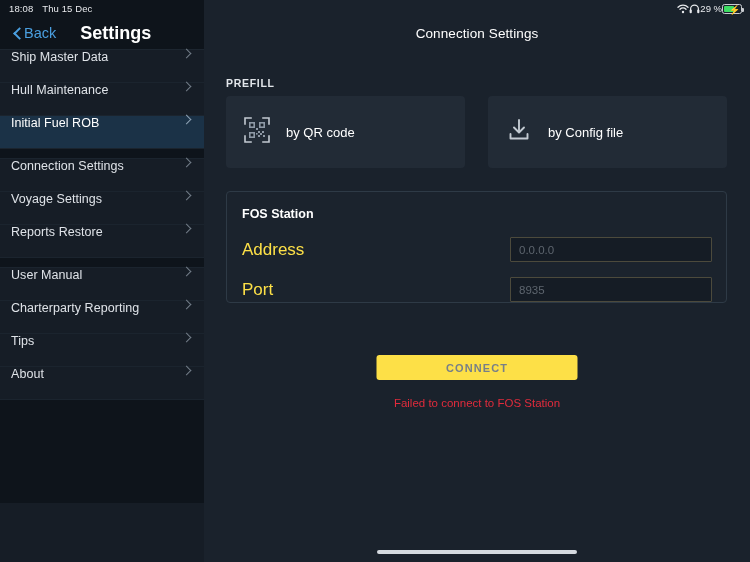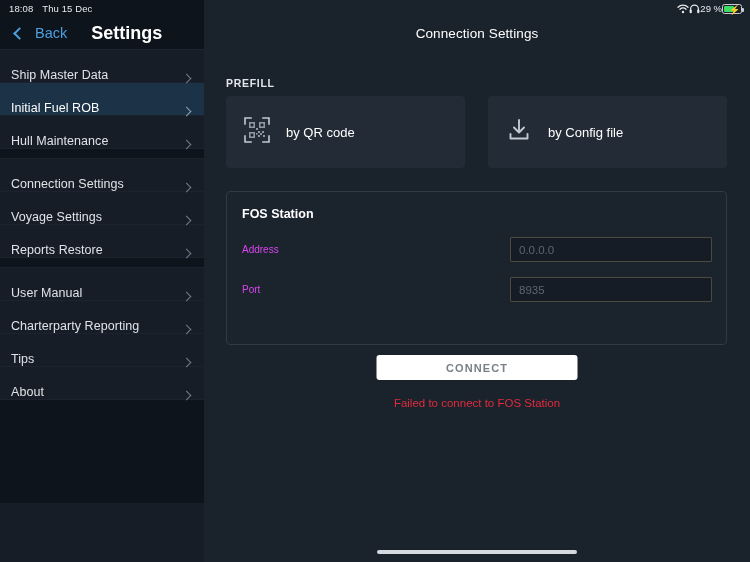--- a/index.html
+++ b/index.html
@@ -47,21 +47,21 @@
     display: flex;
     align-items: center;
     padding-left: 13px;
     border-bottom: 1px solid #1d2630;
     background: #0e141b;
   }
 
   .back-btn {
     display: flex;
     align-items: center;
-    gap: 14px;
+    gap: 3px;
     color: #4a9fe0;
     font-size: 14.5px;
     cursor: pointer;
   }
   .back-chevron {
     display: inline-block;
     width: 8px;
     height: 13px;
     position: relative;
   }
@@ -79,21 +79,21 @@
     font-size: 18px;
     font-weight: bold;
     color: #ffffff;
   }
 
   .menu-group { background: #0e141b; }
 
   .menu-item {
     height: 33px;
     display: flex;
-    align-items: flex-end;
+    align-items: flex-start;
     justify-content: space-between;
     padding: 0 11px 0 11px;
     border-bottom: 1px solid #1b242e;
     background: #161d26;
     cursor: pointer;
   }
   .menu-item.active { background: #1b3247; }
   .menu-item .label {
     font-size: 12.5px;
     color: #dfe3e8;
@@ -215,43 +215,43 @@
     font-size: 13px;
     color: #ffffff;
   }
 
   
   .fos-panel {
     position: absolute;
     top: 191px;
     left: 22px;
     right: 23px;
-    height: 154px;
+    height: 112px;
     border: 1px solid #2e3a46;
     border-radius: 4px;
     background: #1b232d;
   }
   .fos-title {
     position: absolute;
     top: 15px; left: 15px;
     font-size: 12.5px;
     font-weight: bold;
     color: #ffffff;
   }
   .field-row {
     position: absolute;
     left: 15px; right: 14px;
     display: flex;
     align-items: center;
   }
   .field-row.addr { top: 45px; }
   .field-row.port { top: 85px; }
   .field-label {
-    font-size: 10px;
-    color: #d946ef;
+    font-size: 17px;
+    color: #fde047;
     flex: 0 0 auto;
   }
   .field-input {
     margin-left: auto;
     width: 202px;
     height: 25px;
     background: #151c25;
     border: 1px solid #4c4a3c;
     border-radius: 1px;
     color: #6d757e;
@@ -262,21 +262,21 @@
   }
   .field-input::placeholder { color: #5d656e; }
 
   .connect-btn {
     position: absolute;
     top: 355px;
     left: 50%;
     transform: translateX(-50%);
     width: 201px;
     height: 25px;
-    background: #ffffff;
+    background: #fde047;
     border: none;
     border-radius: 3px;
     color: #777f88;
     font-size: 11px;
     font-weight: bold;
     letter-spacing: 1.1px;
     font-family: "Liberation Sans", sans-serif;
     cursor: default;
   }
 
@@ -318,26 +318,26 @@
         <span>Back</span>
       </div>
       <div class="nav-title">Settings</div>
     </div>
 
     <div class="menu-group">
       <div class="menu-item">
         <span class="label">Ship Master Data</span>
         <span class="chev"></span>
       </div>
+      <div class="menu-item">
+        <span class="label">Hull Maintenance</span>
+        <span class="chev"></span>
+      </div>
       <div class="menu-item active">
         <span class="label">Initial Fuel ROB</span>
-        <span class="chev"></span>
-      </div>
-      <div class="menu-item">
-        <span class="label">Hull Maintenance</span>
         <span class="chev"></span>
       </div>
     </div>
 
     <div class="group-gap"></div>
 
     <div class="menu-group">
       <div class="menu-item">
         <span class="label">Connection Settings</span>
         <span class="chev"></span>

